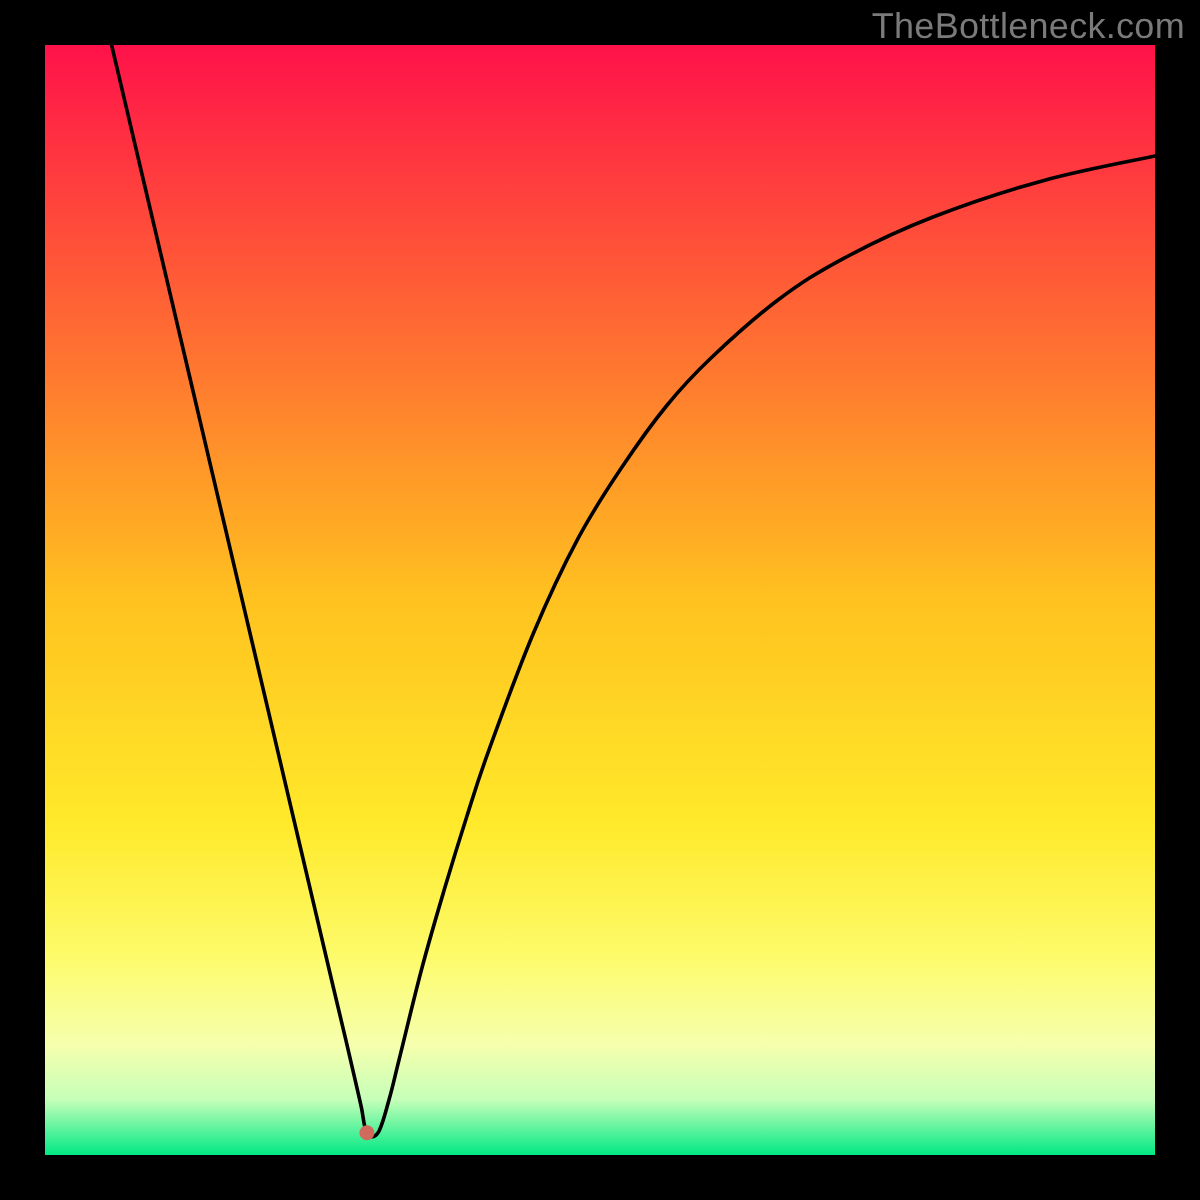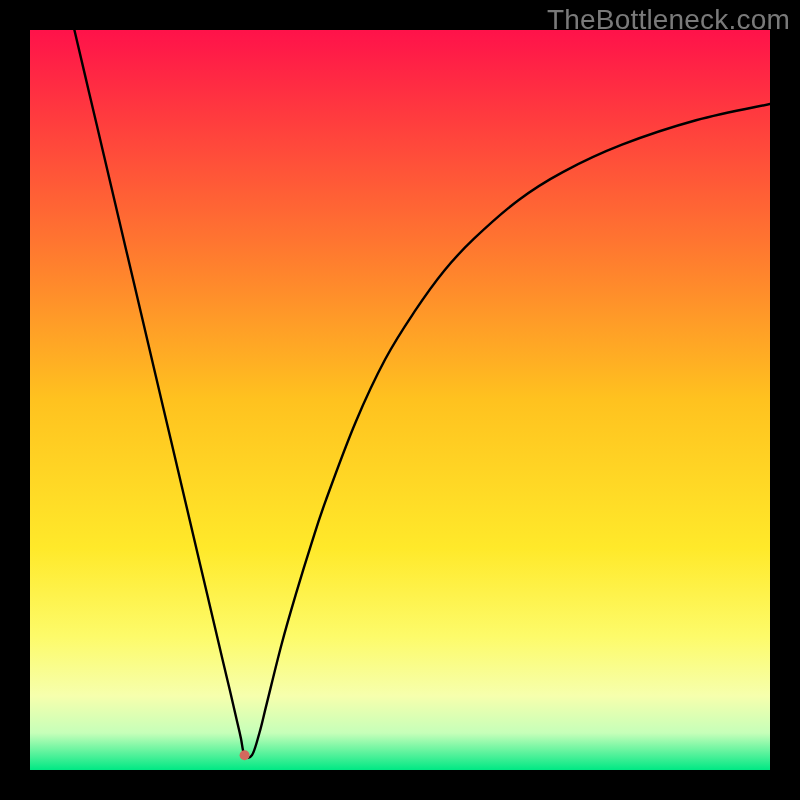--- a/index.html
+++ b/index.html
@@ -9,21 +9,21 @@
     height: 800px;
     background: #000;
     position: relative;
   }
   .watermark {
     position: absolute;
     top: 4px;
     right: 10px;
     color: #7a7a7a;
     font-family: Arial, Helvetica, sans-serif;
-    font-size: 28px;
+    font-size: 24px;
     font-weight: 400;
     letter-spacing: 0.2px;
     user-select: none;
     text-align: center;
   }
   .plot-wrap {
     position: absolute;
     left: 30px;
     top: 30px;
     width: 740px;

